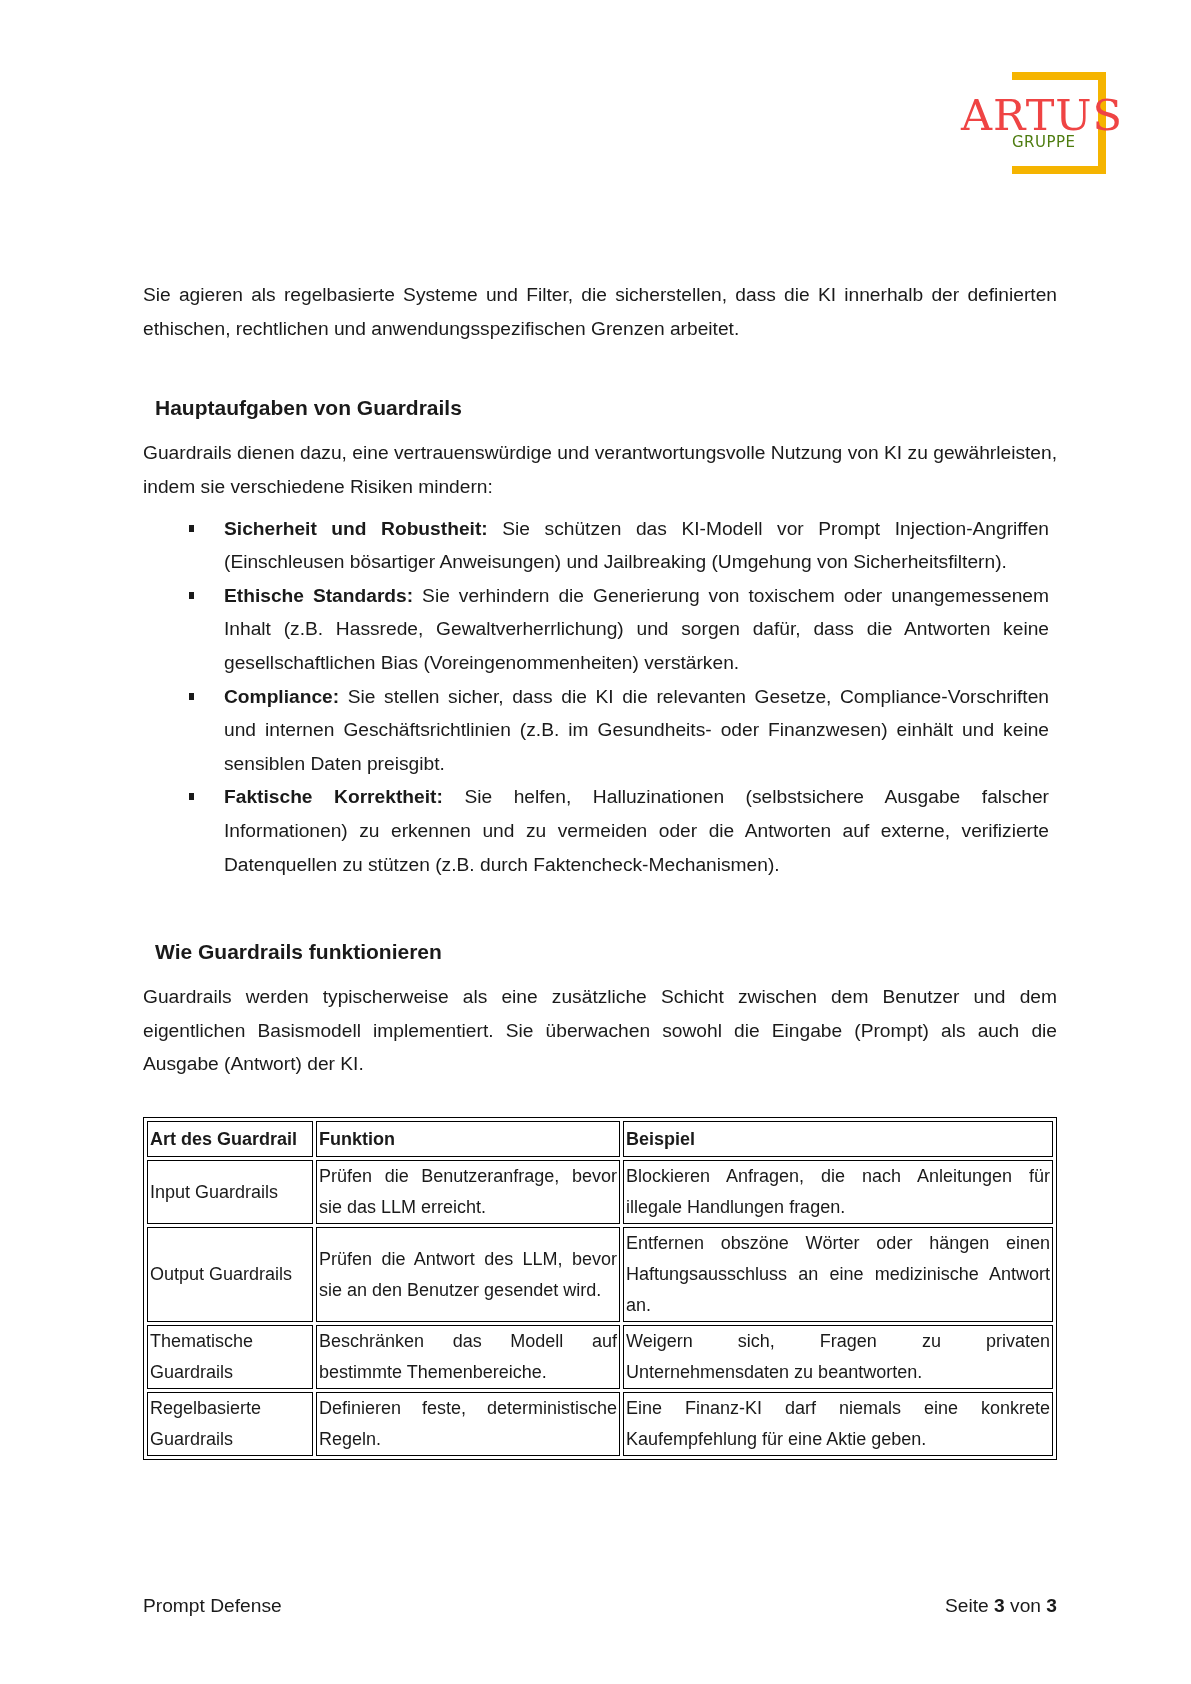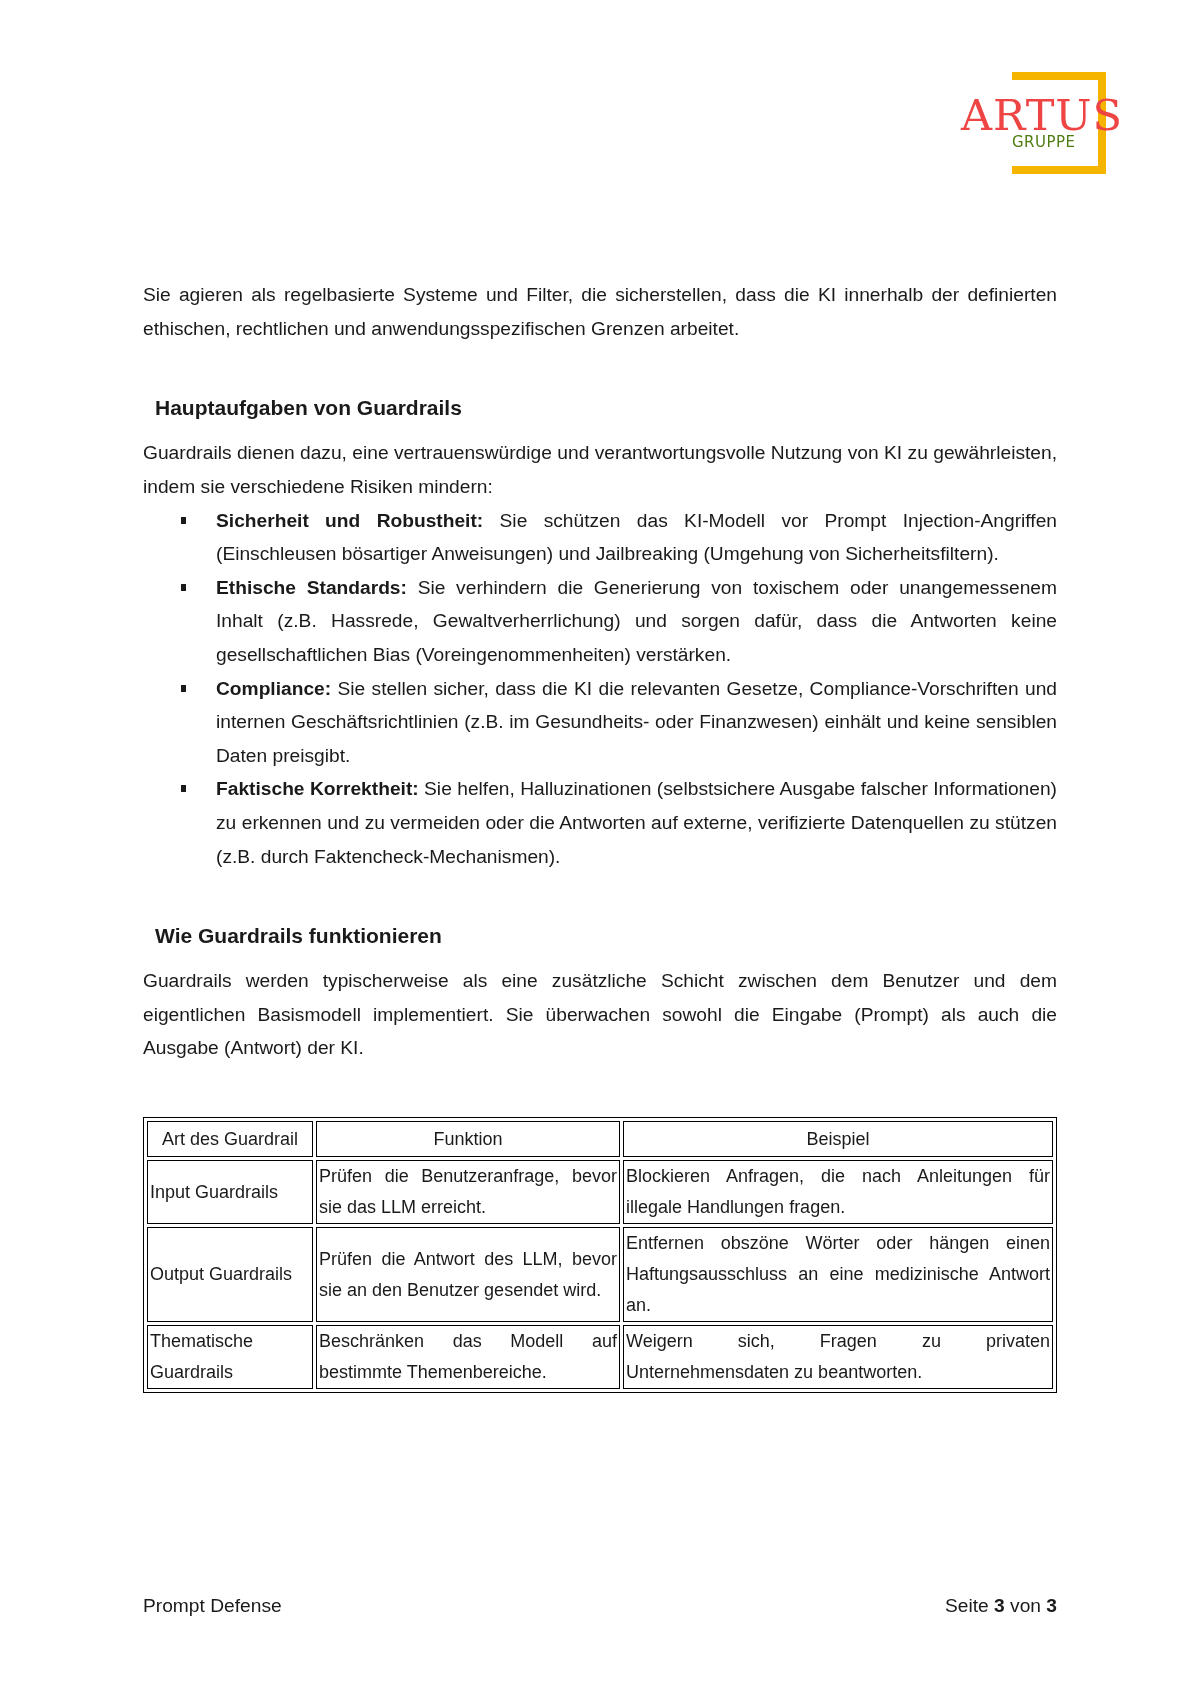--- a/index.html
+++ b/index.html
@@ -13,30 +13,30 @@
                 font-size: 43px; letter-spacing: 1px; color: #ef4444; line-height: 1; }
   .logo .sub { position: absolute; left: 57px; top: 63px; font-family: "DejaVu Sans", sans-serif;
                font-size: 15px; letter-spacing: 0.5px; color: #4d7c0f; line-height: 1; }
 
   .content { position: absolute; left: 143px; top: 278px; width: 914px;
              font-size: 19.2px; line-height: 33.6px; }
   p { margin: 0; text-align: justify; }
   .gap { height: 33.6px; }
   h3 { margin: 12px; font-size: 21px; line-height: 33.6px; font-weight: bold; }
 
-  ul.bullets { list-style: none; margin: 0; padding: 0; }
+  ul.bullets { list-style: none; margin: 8px; padding: 0; }
   ul.bullets li { position: relative; padding-left: 73px; text-align: justify; }
   ul.bullets li .marker { position: absolute; left: 38px; top: 13px; width: 5px; height: 7px; background: #1a1a1a; }
   ul.bullets li b { font-weight: bold; }
 
   table.guard { position: absolute; left: 143px; top: 1117px; width: 914px;
                 border: 1.5px solid #000; border-collapse: separate; border-spacing: 3px;
                 font-size: 18px; line-height: 31px; }
   table.guard th, table.guard td { border: 1.5px solid #000; padding: 0 2px; vertical-align: middle; text-align: justify; }
-  table.guard th { text-align: center; font-weight: normal; height: 34px; margin-top: 44px; }
+  table.guard th { text-align: left; font-weight: bold; height: 34px; margin-top: 44px; }
   table.guard td.c1 { width: 160px; text-align: left; }
   table.guard td.c2 { width: 298px; margin-left: 20px; }
   table.guard td.c3 { }
 
   .footer { position: absolute; top: 1592px; left: 143px; width: 914px; font-size: 19.2px; line-height: 28px; }
   .footer .left { position: absolute; left: 0; top: 0; }
   .footer .right { position: absolute; right: 0; top: 0; }
   .footer .right b { font-weight: bold; }
 </style>
 </head>
@@ -83,19 +83,24 @@
     <tr>
       <td class="c1">Output Guardrails</td>
       <td class="c2">Prüfen die Antwort des LLM, bevor sie an den Benutzer gesendet wird.</td>
       <td class="c3">Entfernen obszöne Wörter oder hängen einen Haftungsausschluss an eine medizinische Antwort an.</td>
     </tr>
     <tr>
       <td class="c1">Thematische Guardrails</td>
       <td class="c2">Beschränken das Modell auf bestimmte Themenbereiche.</td>
       <td class="c3">Weigern sich, Fragen zu privaten Unternehmensdaten zu beantworten.</td>
     </tr>
+    <tr>
+      <td class="c1">Regelbasierte Guardrails</td>
+      <td class="c2">Definieren feste, deterministische Regeln.</td>
+      <td class="c3">Eine Finanz-KI darf niemals eine konkrete Kaufempfehlung für eine Aktie geben.</td>
+    </tr>
   </tbody>
 </table>
 
 <div class="footer">
   <span class="left">Prompt Defense</span>
   <span class="right"><span>Seite </span><b>3</b><span> von </span><b>3</b></span>
 </div>
 
 </body></html>

